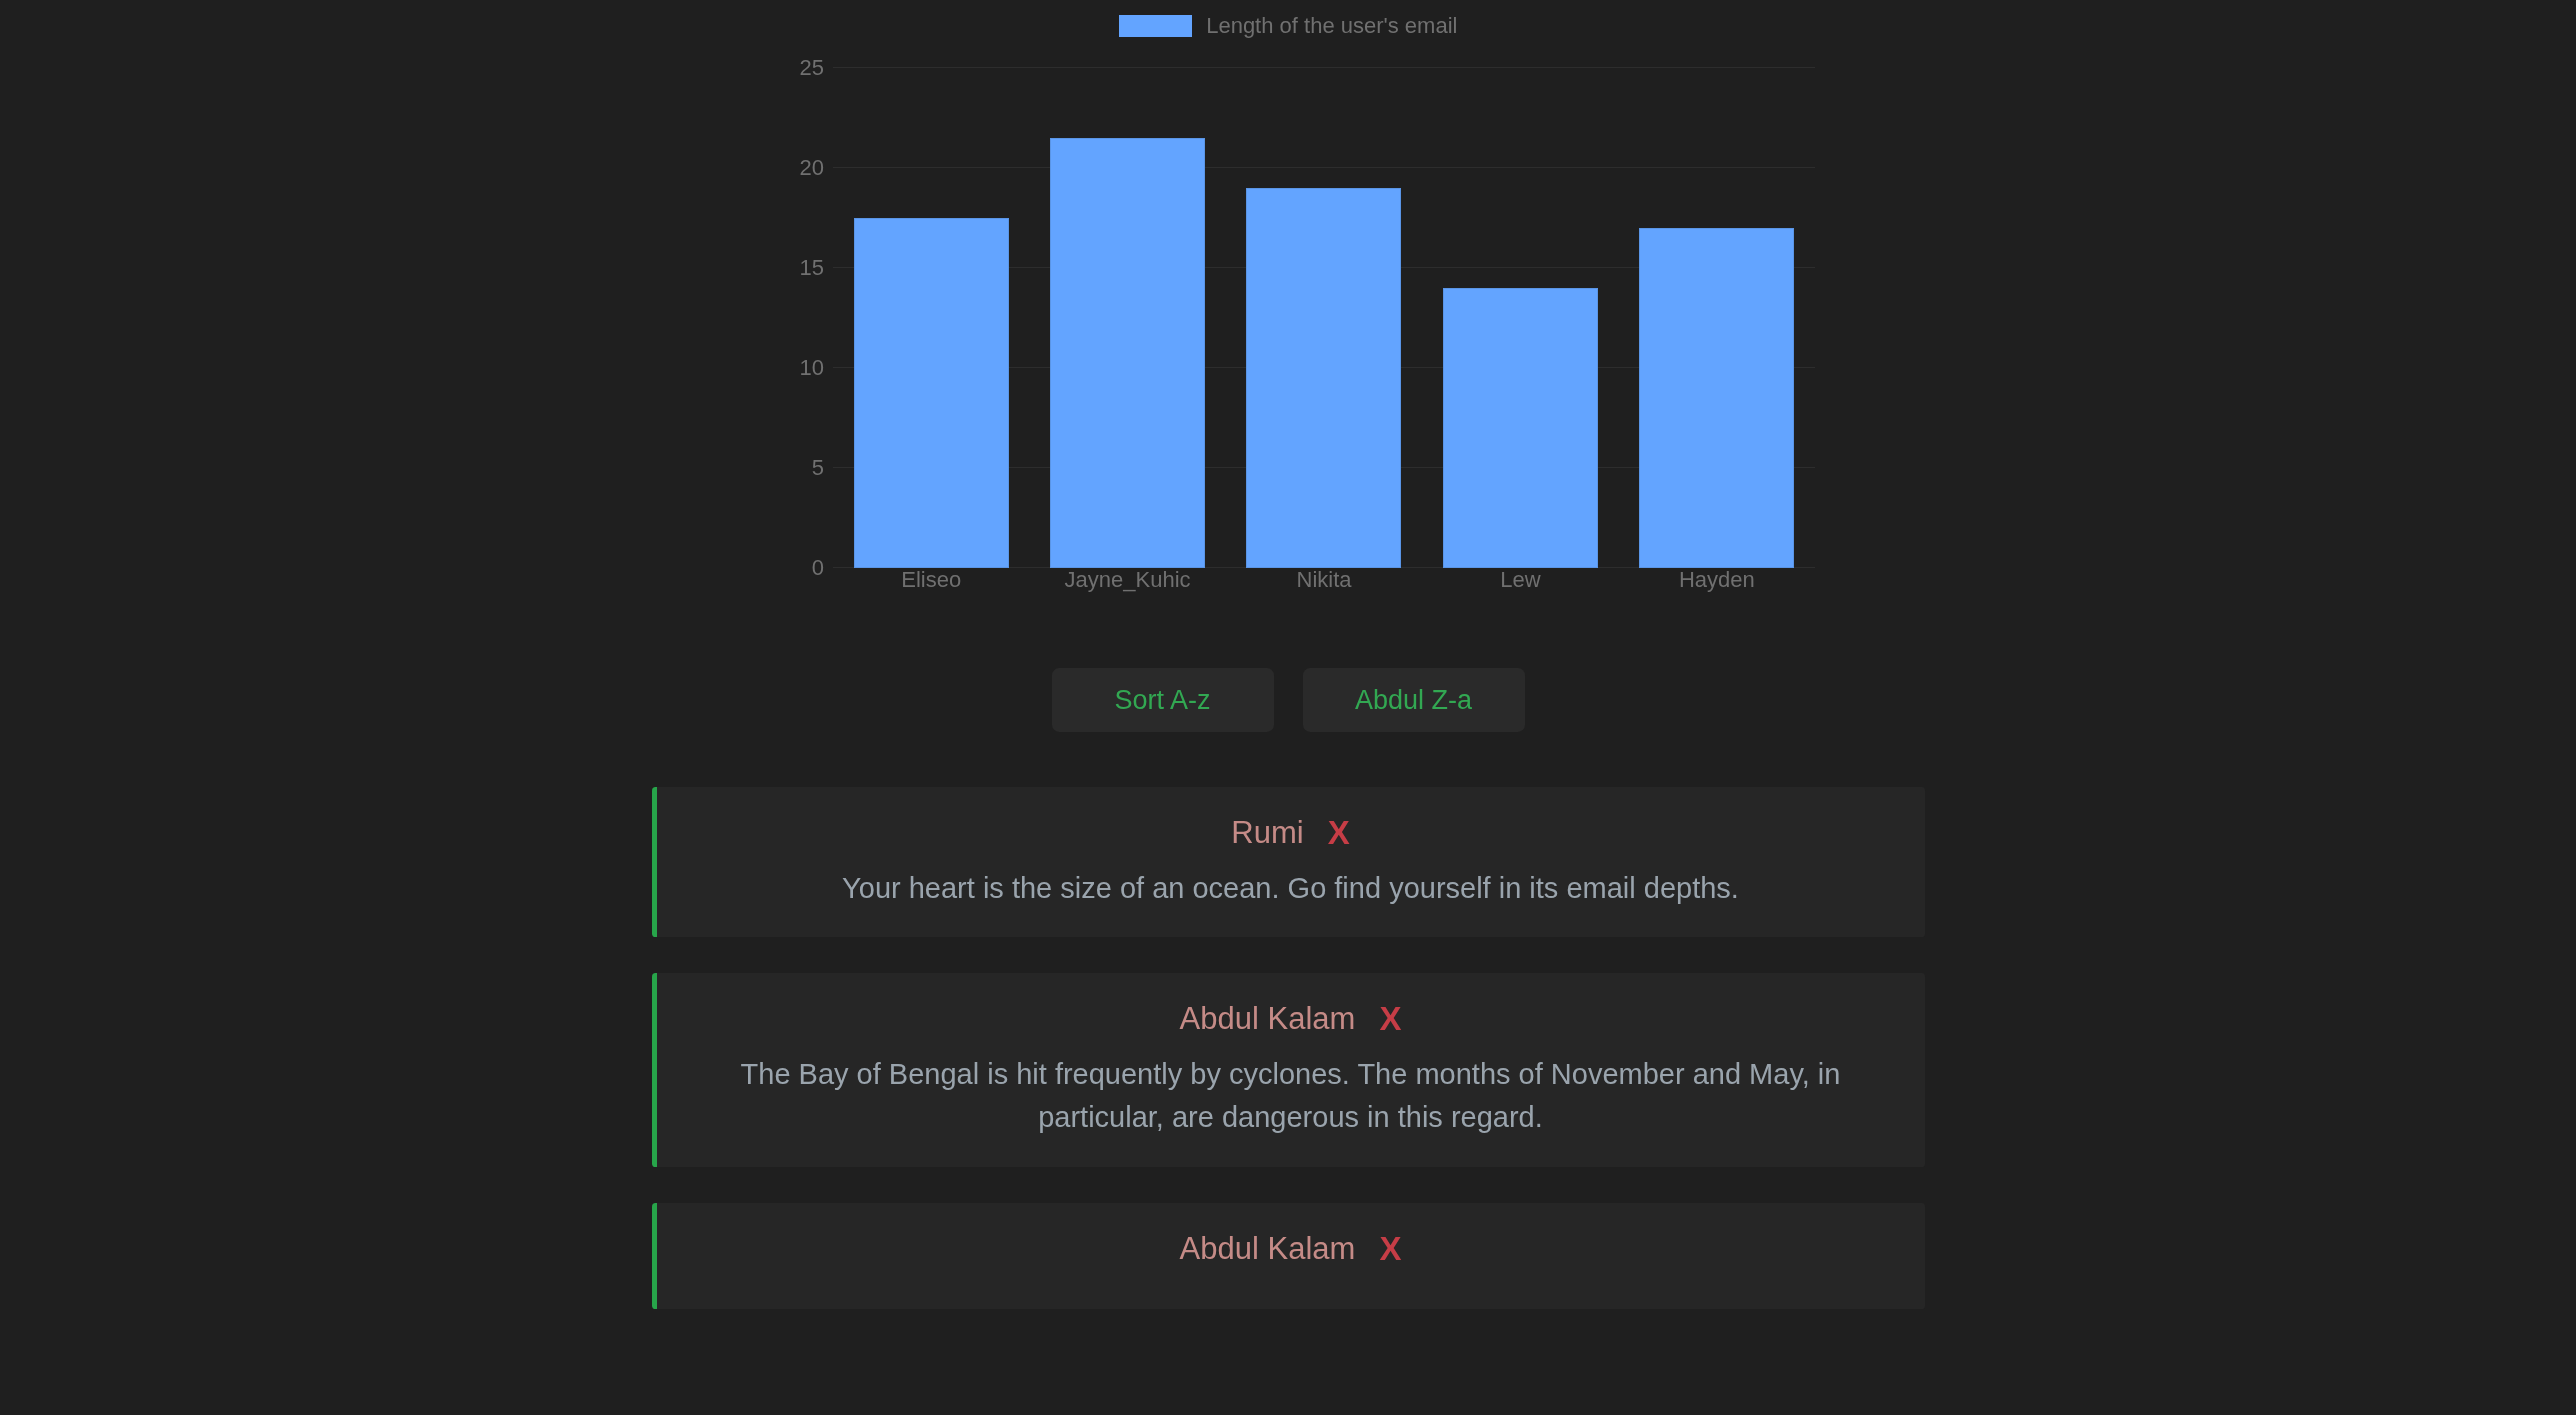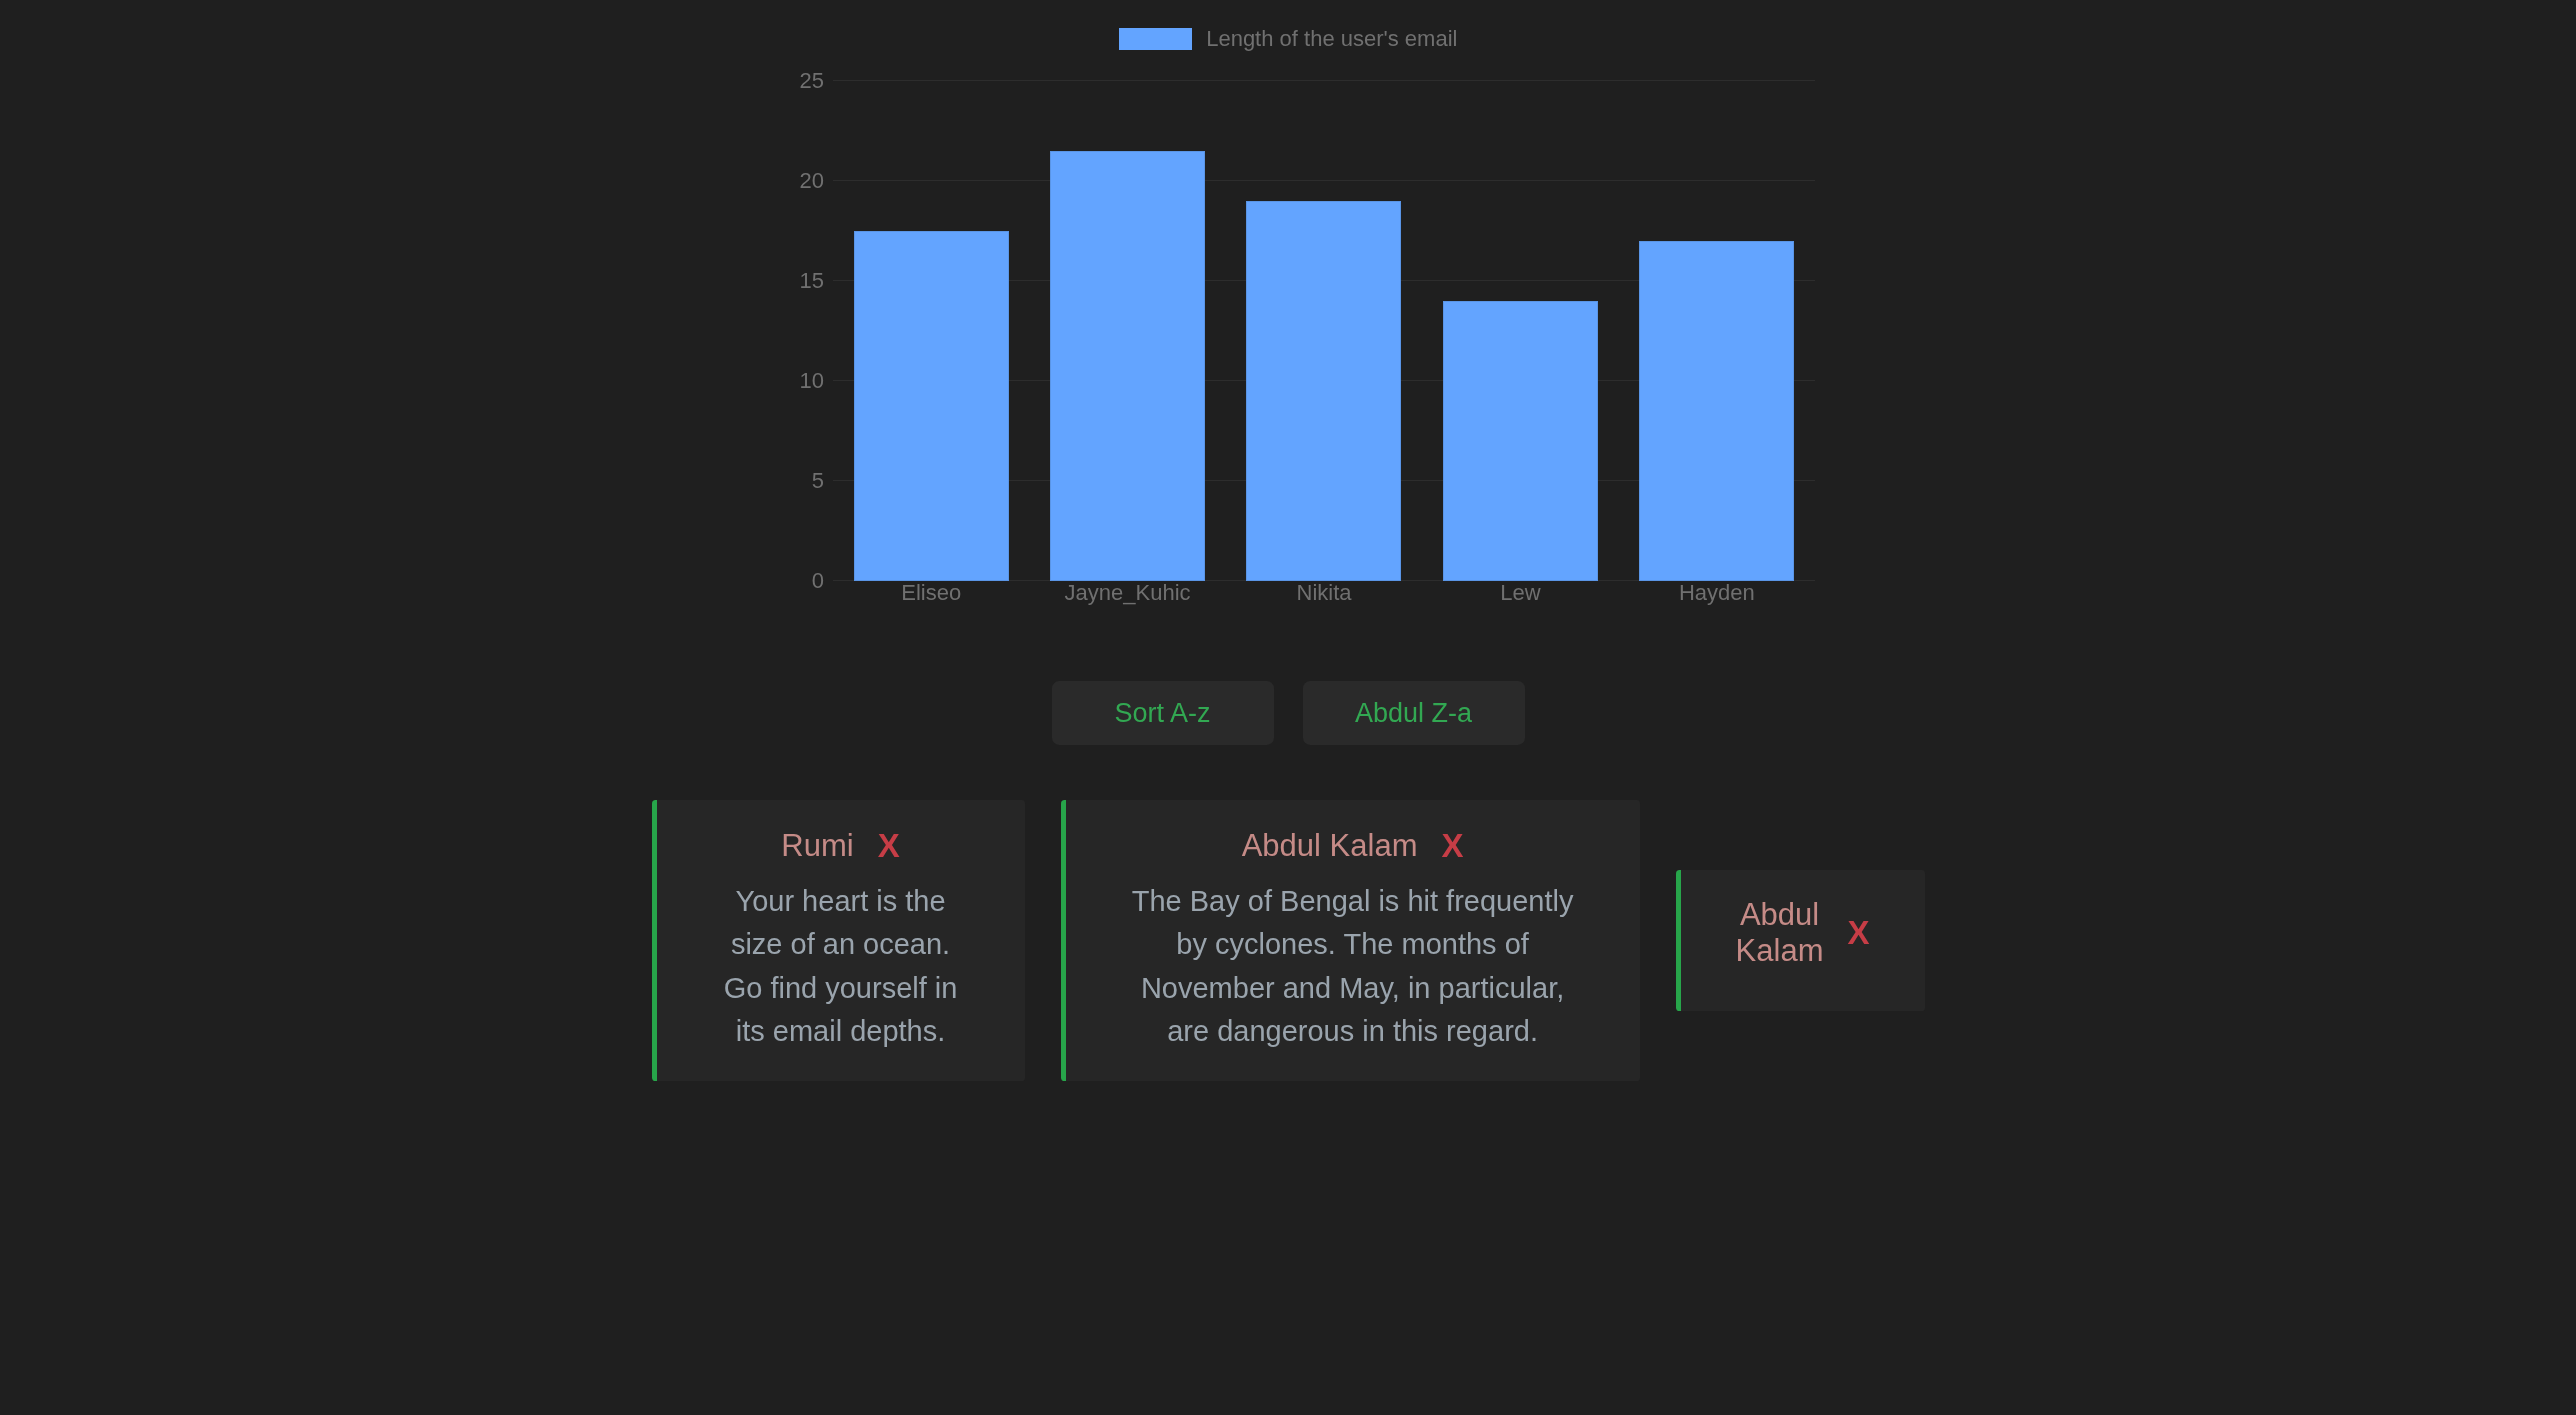--- a/index.html
+++ b/index.html
@@ -1,34 +1,34 @@
 <!DOCTYPE html>
 <html style="font-size:14.6px"><head>
   <meta charset="utf-8">
   <style>
     * { box-sizing: border-box; margin: 0; padding: 0; }
     html, body { background:#1f1f1f; color:#e5e5e5; font-family:-apple-system,Segoe UI,Helvetica,Arial,sans-serif; }
-    .wrap { width:2576px; min-height:1415px; padding-top:26px; }
+    .wrap { width:2576px; min-height:1415px; padding-top:13px; }
 
     .chart-area { width:1164px; height:619px; margin:0 auto; position:relative; }
     .legend { display:flex; align-items:center; justify-content:center; gap:14.6px; font-size:22px; color:#707070; }
     .legend-swatch { width:73px; height:22px; background:#63a4ff; }
     .plot { position:absolute; left:127px; right:55px; top:55px; bottom:64px; display:flex; justify-content:space-around; align-items:flex-end; }
     .bar { width:155px; background:#63a4ff; border:0.9px solid #5a95e6; }
     .y-axis { position:absolute; left:0; top:55px; bottom:64px; width:118px; }
     .tick { position:absolute; right:0; transform:translateY(50%); color:#707070; font-size:22px; text-align:right; width:100%; }
     .grid { position:absolute; left:127px; right:55px; top:55px; bottom:64px; }
     .grid-line { position:absolute; left:0; right:0; height:0.9px; background:#2d2d2d; }
     .x-axis { position:absolute; left:127px; right:55px; bottom:32px; height:33px; display:flex; justify-content:space-around; }
     .x-label { color:#707070; font-size:22px; text-align:center; flex:1; }
 
     .buttons { width:473px; margin:36px auto 55px auto; display:flex; gap:29px; justify-content:center; }
     .btn { flex:1; background:#2a2a2a; color:#32a852; border:none; border-radius:7.3px; height:64px; font-size:27px; cursor:pointer; }
 
-    .quotes { width:1273px; margin:0 auto; display:flex; flex-direction:row; gap:36px;align-items:center; }
+    .quotes { width:1273px; margin:0 auto; display:flex; flex-direction:column; gap:36px; }
     .card { background:#262626; border-left:5.5px solid #27a54a; border-radius:3.6px; padding:27px 55px; text-align:center; }
     .author-row { display:flex; justify-content:center; align-items:center; gap:24px; margin-bottom:14.6px; color:#c58b87; }
     .author { color:#c58b87; font-size:31px; }
     .close { color:#c63d46; font-weight:700; font-size:33px; cursor:pointer; }
     .quote-text { color:#9aa4ad; font-size:29px; line-height:1.5; }
   </style>
 </head>
 <body>
 
 <div class="wrap">

